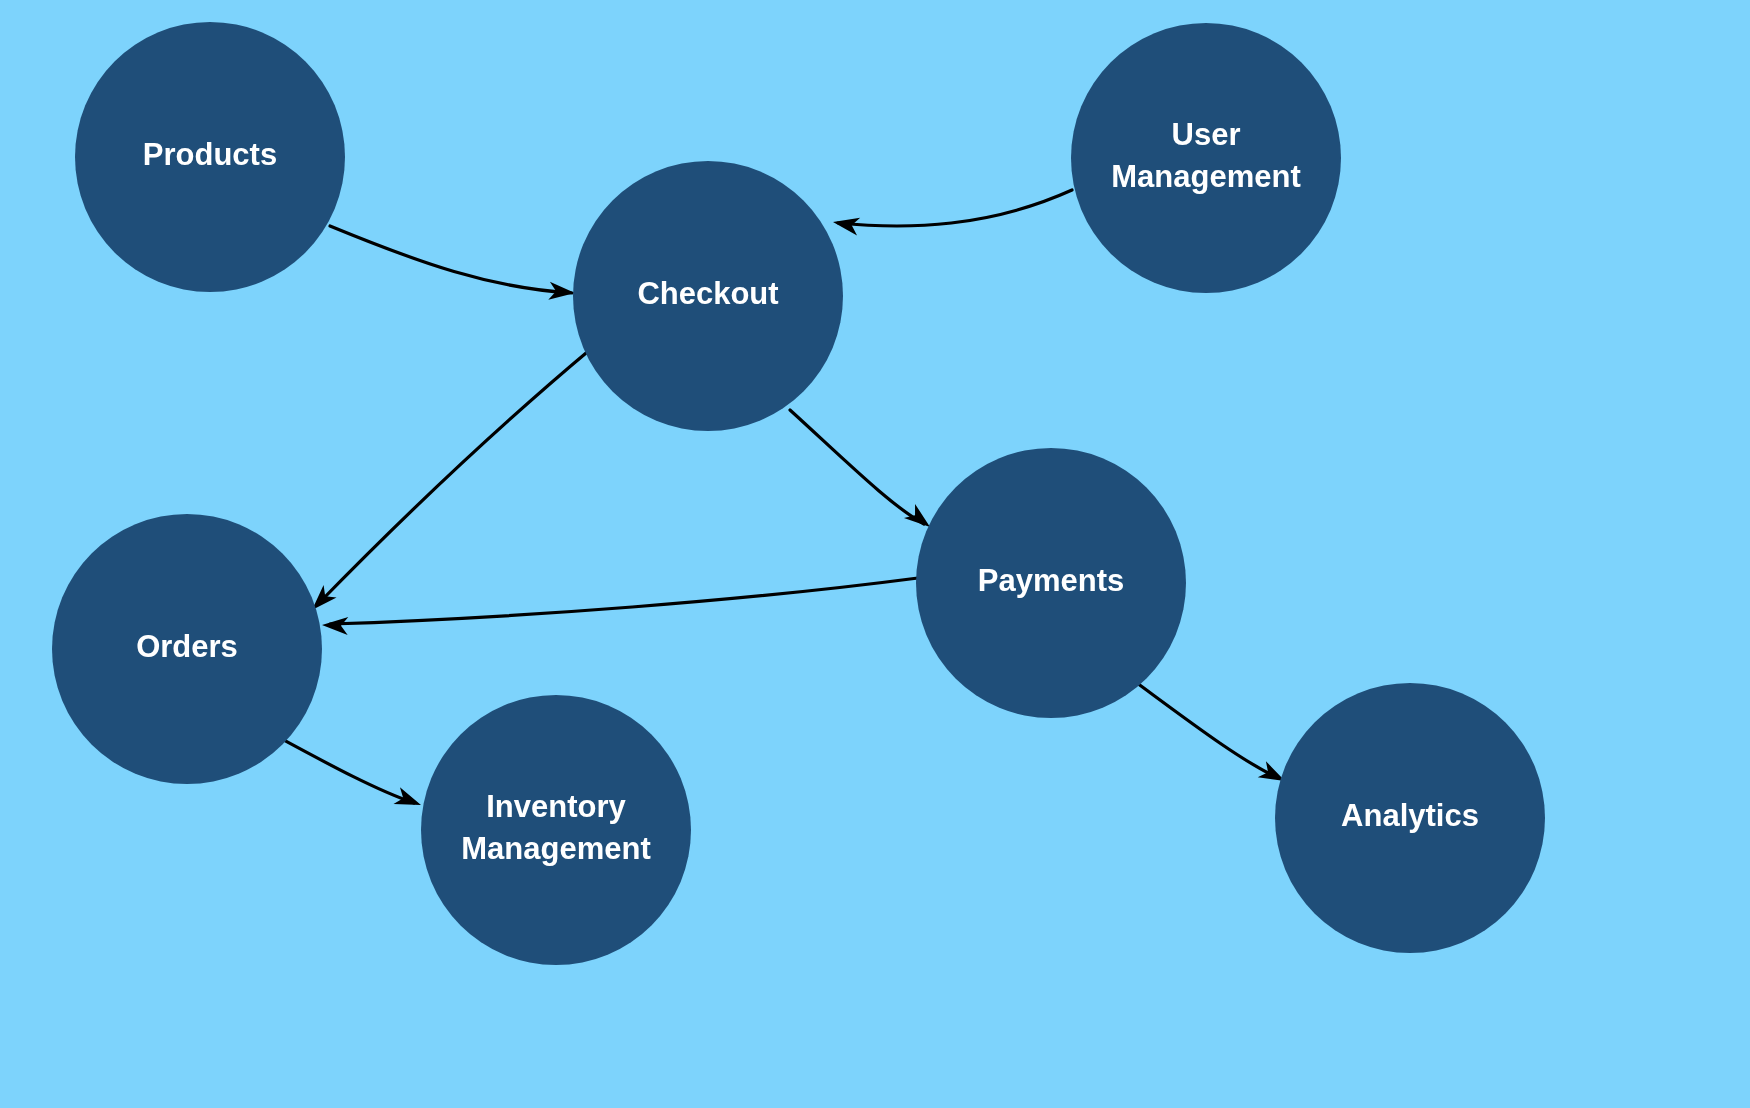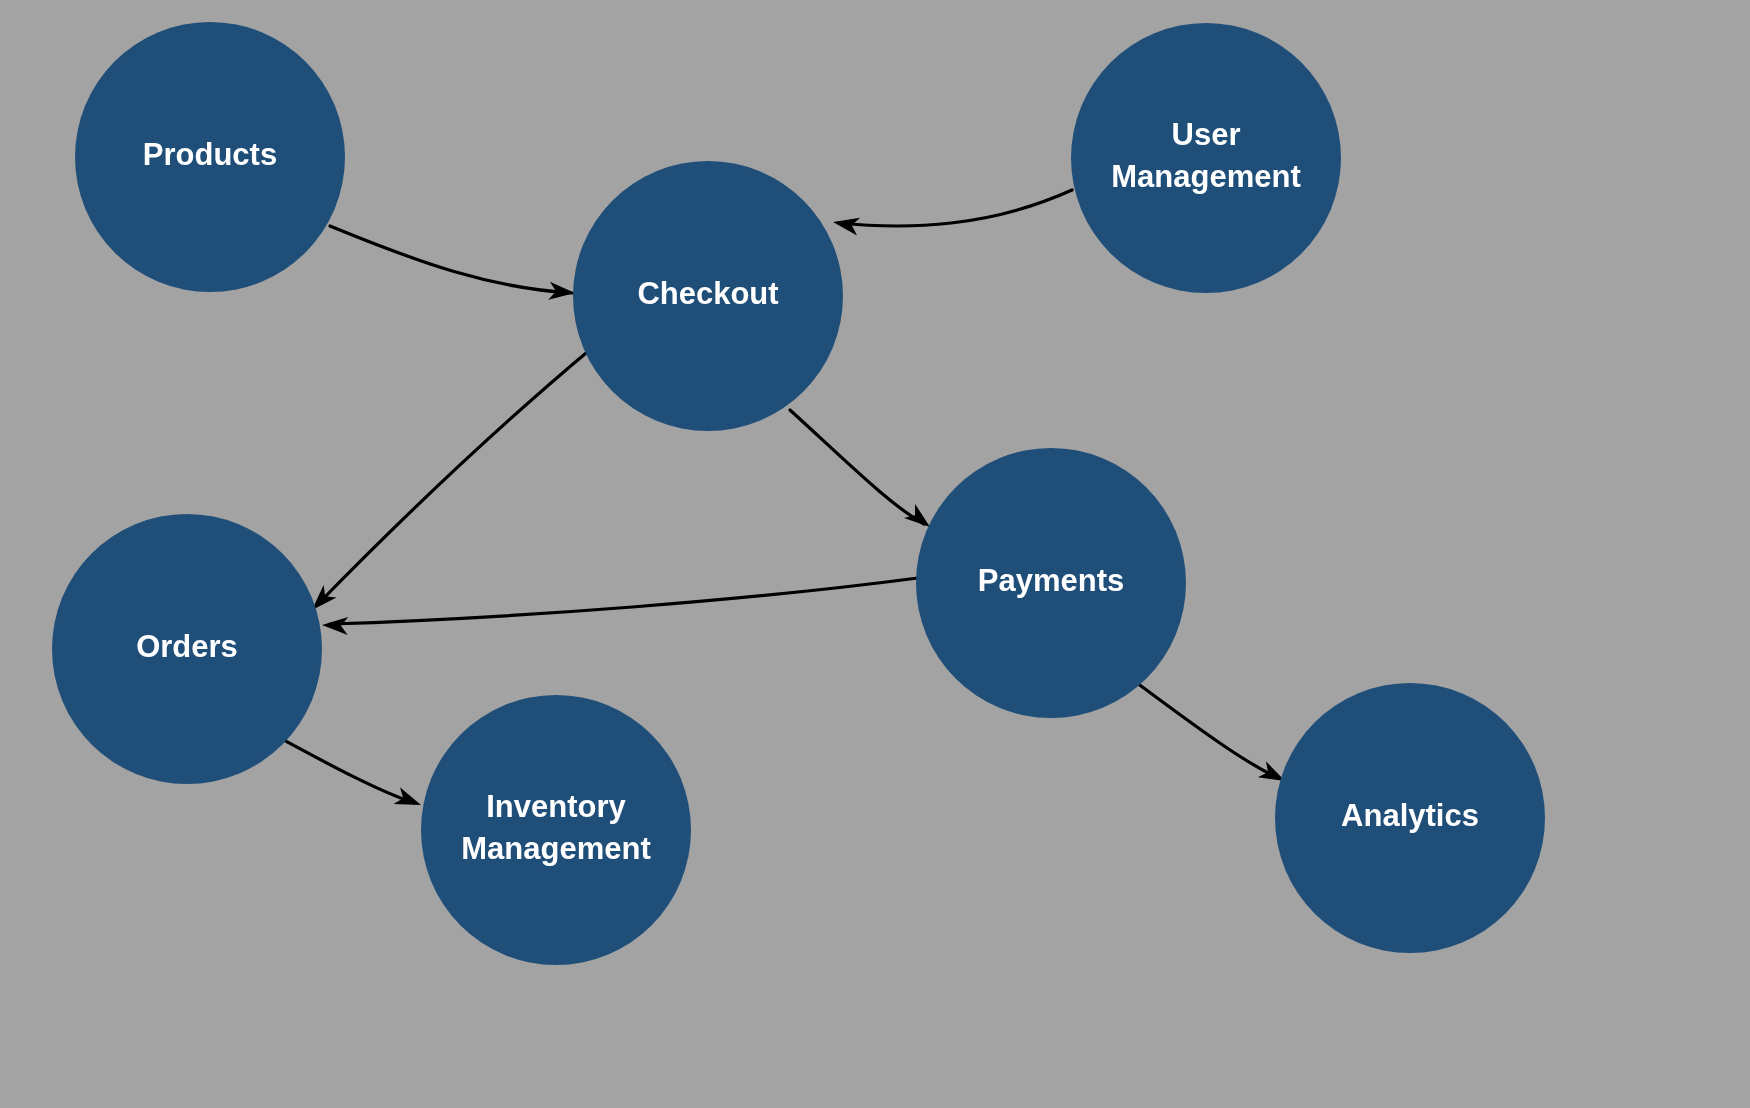--- a/index.html
+++ b/index.html
@@ -11,21 +11,21 @@
   body {
     width: 1750px;
     height: 1108px;
     font-family: "Liberation Sans", sans-serif;
     overflow: hidden;
   }
   #canvas {
     position: relative;
     width: 1750px;
     height: 1108px;
-    background: #a3a3a3;
+    background: #7dd3fc;
   }
   #graph-svg {
     position: absolute;
     top: 0;
     left: 0;
     width: 1750px;
     height: 1108px;
   }
   .node-circle {
     fill: #1f4e79;

